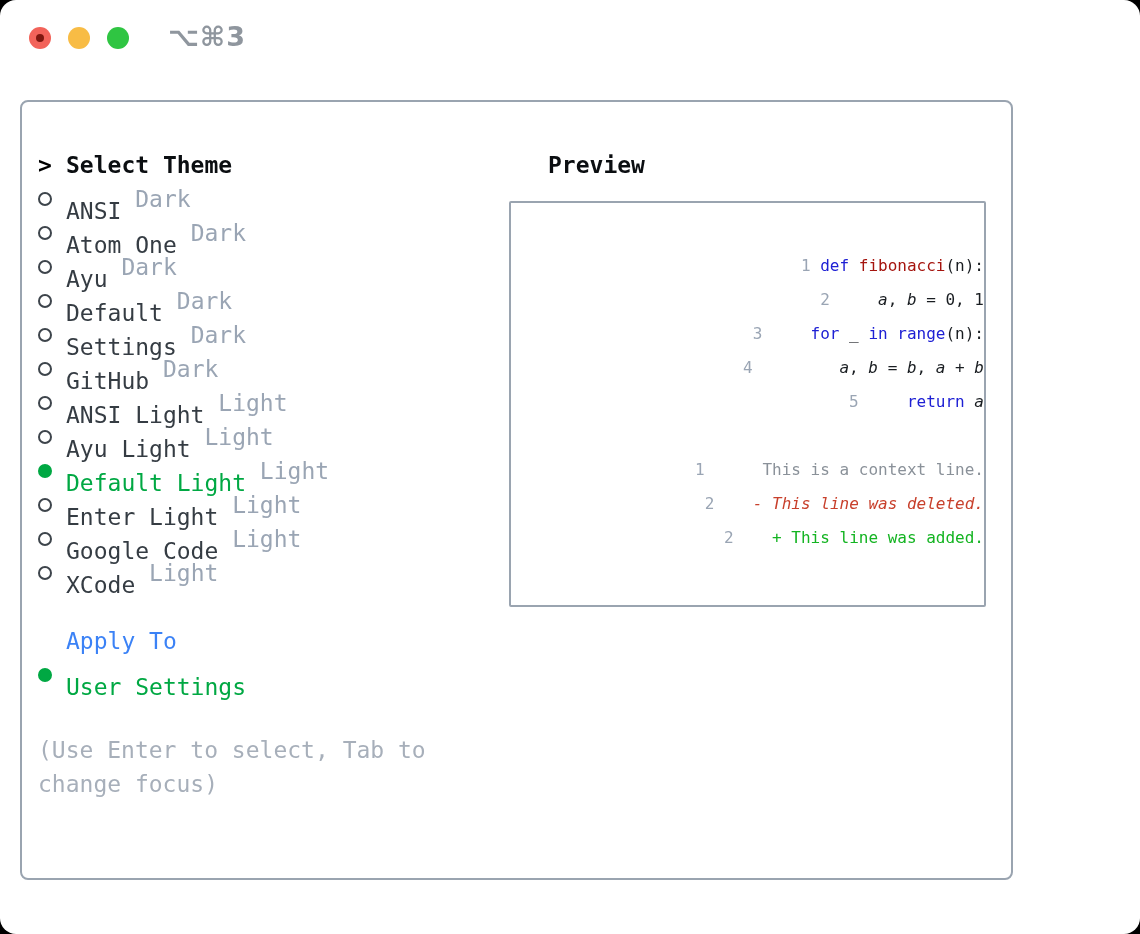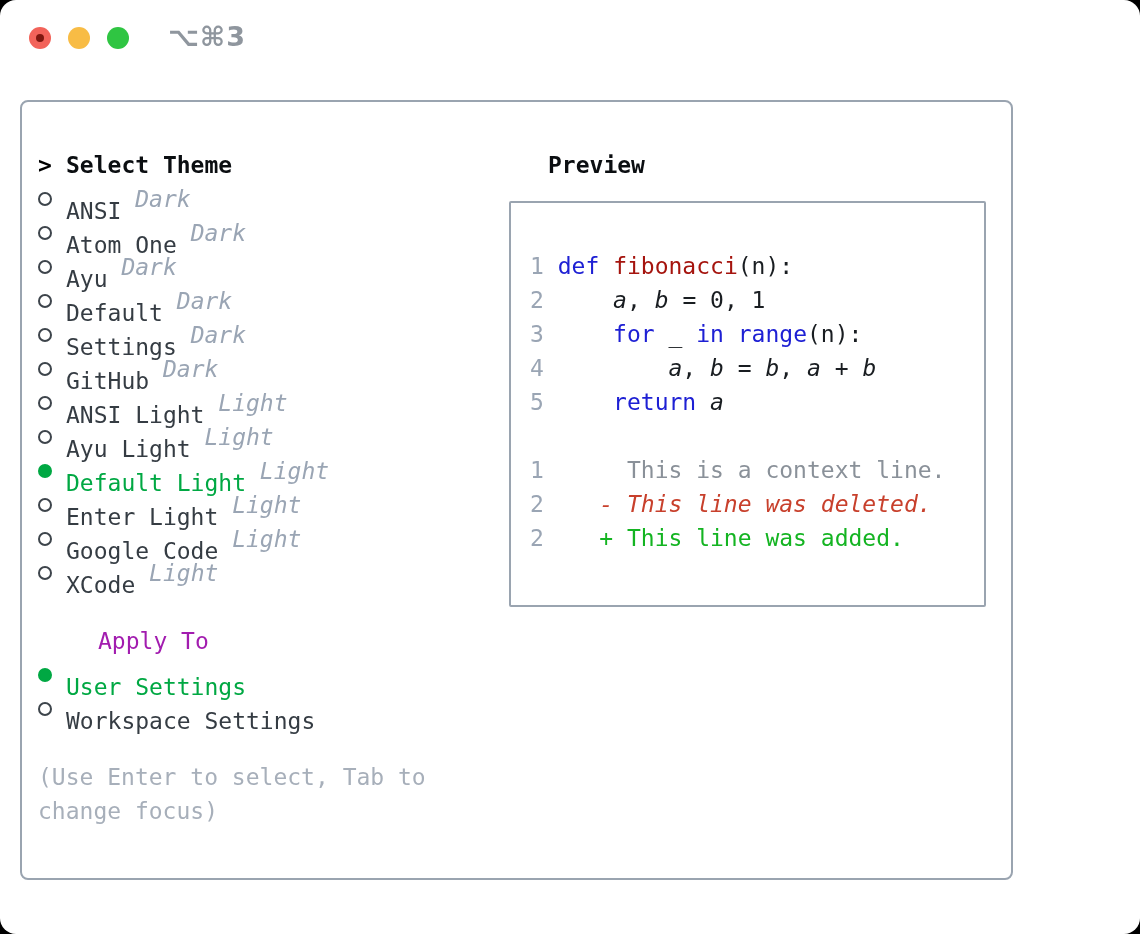--- a/index.html
+++ b/index.html
@@ -23,35 +23,35 @@
   .panel{
     position:absolute;left:20px;top:100px;width:993px;height:780px;
     border:2px solid #9aa4b0;border-radius:8px;box-sizing:border-box;background:#fff;
   }
   .left-col{position:absolute;left:16px;top:46px;font-size:23px;line-height:34px;color:#353c43;}
   .row{height:34px;display:flex;align-items:center;white-space:pre;}
   .row.blank{height:34px;}
   .gut{display:inline-flex;align-items:center;width:28px;height:100%;flex:0 0 28px;}
   .prompt{font-weight:bold;color:#000;width:28px;flex:0 0 28px;}
   .h1{font-weight:bold;color:#0b0e11;}
-  .h2{color:#a21caf;margin-left:32px;}
+  .h2{color:#3b82f6;}
   .name{color:#353c43;margin-top:24px;}
-  .variant{color:#9aa5b4;font-style:italic;}
+  .variant{color:#9aa5b4;}
   .row.selected .name{color:#00a843;}
   .radio{width:14px;height:14px;border-radius:50%;border:2px solid #3d444b;box-sizing:border-box;background:transparent;}
   .radio.on{border-color:#00a843;background:#00a843;}
-  .hint{margin-top:0;}
+  .hint{margin-top:7px;}
   .hintline{color:#a7afba;height:34px;display:flex;align-items:center;white-space:pre;}
   
   .preview-label{position:absolute;left:478px;top:46px;font-size:23px;line-height:34px;height:34px;display:flex;align-items:center;margin-left:48px;}
   .preview-box{
     position:absolute;left:487px;top:99px;width:477px;height:406px;
     border:2px solid #9aa4b0;border-radius:2px;box-sizing:border-box;background:#fff;
   }
-  .code{margin:0;padding:46px 0 0 19px;font-size:23px;line-height:34px;font-family:inherit;}
+  .code{margin:0;padding:46px 0 0 19px;font-size:16px;line-height:34px;font-family:inherit;text-align:right;}
   .codeline{height:34px;white-space:pre;}
   .ln{color:#9aa5b4;}
   .tx{color:#191d21;}
   .kw{color:#1e20d4;}
   .fn{color:#a5140e;}
   .var{font-style:italic;color:#191d21;}
   .ctx{color:#8a9199;margin-top:32px;}
   .del{color:#c8402c;font-style:italic;}
   .add{color:#14b422;}
 </style>
@@ -94,21 +94,20 @@
         </div>
 
       <div class="row blank"></div>
 
       <div class="row">
         <span class="gut"></span><span class="h2">Apply To</span>
       </div>
 
       <div id="apply-list">
           <div class="row selected"><span class="gut"><span class="radio on"></span></span><span class="name">User Settings</span></div>
-          <div class="row"><span class="gut"><span class="radio"></span></span><span class="name">Workspace Settings</span></div>
         </div>
 
       <div class="row blank"></div>
 
       <div id="hint" class="hint">
           <div class="hintline">(Use Enter to select, Tab to</div>
           <div class="hintline">change focus)</div>
         </div>
     </div>
 

